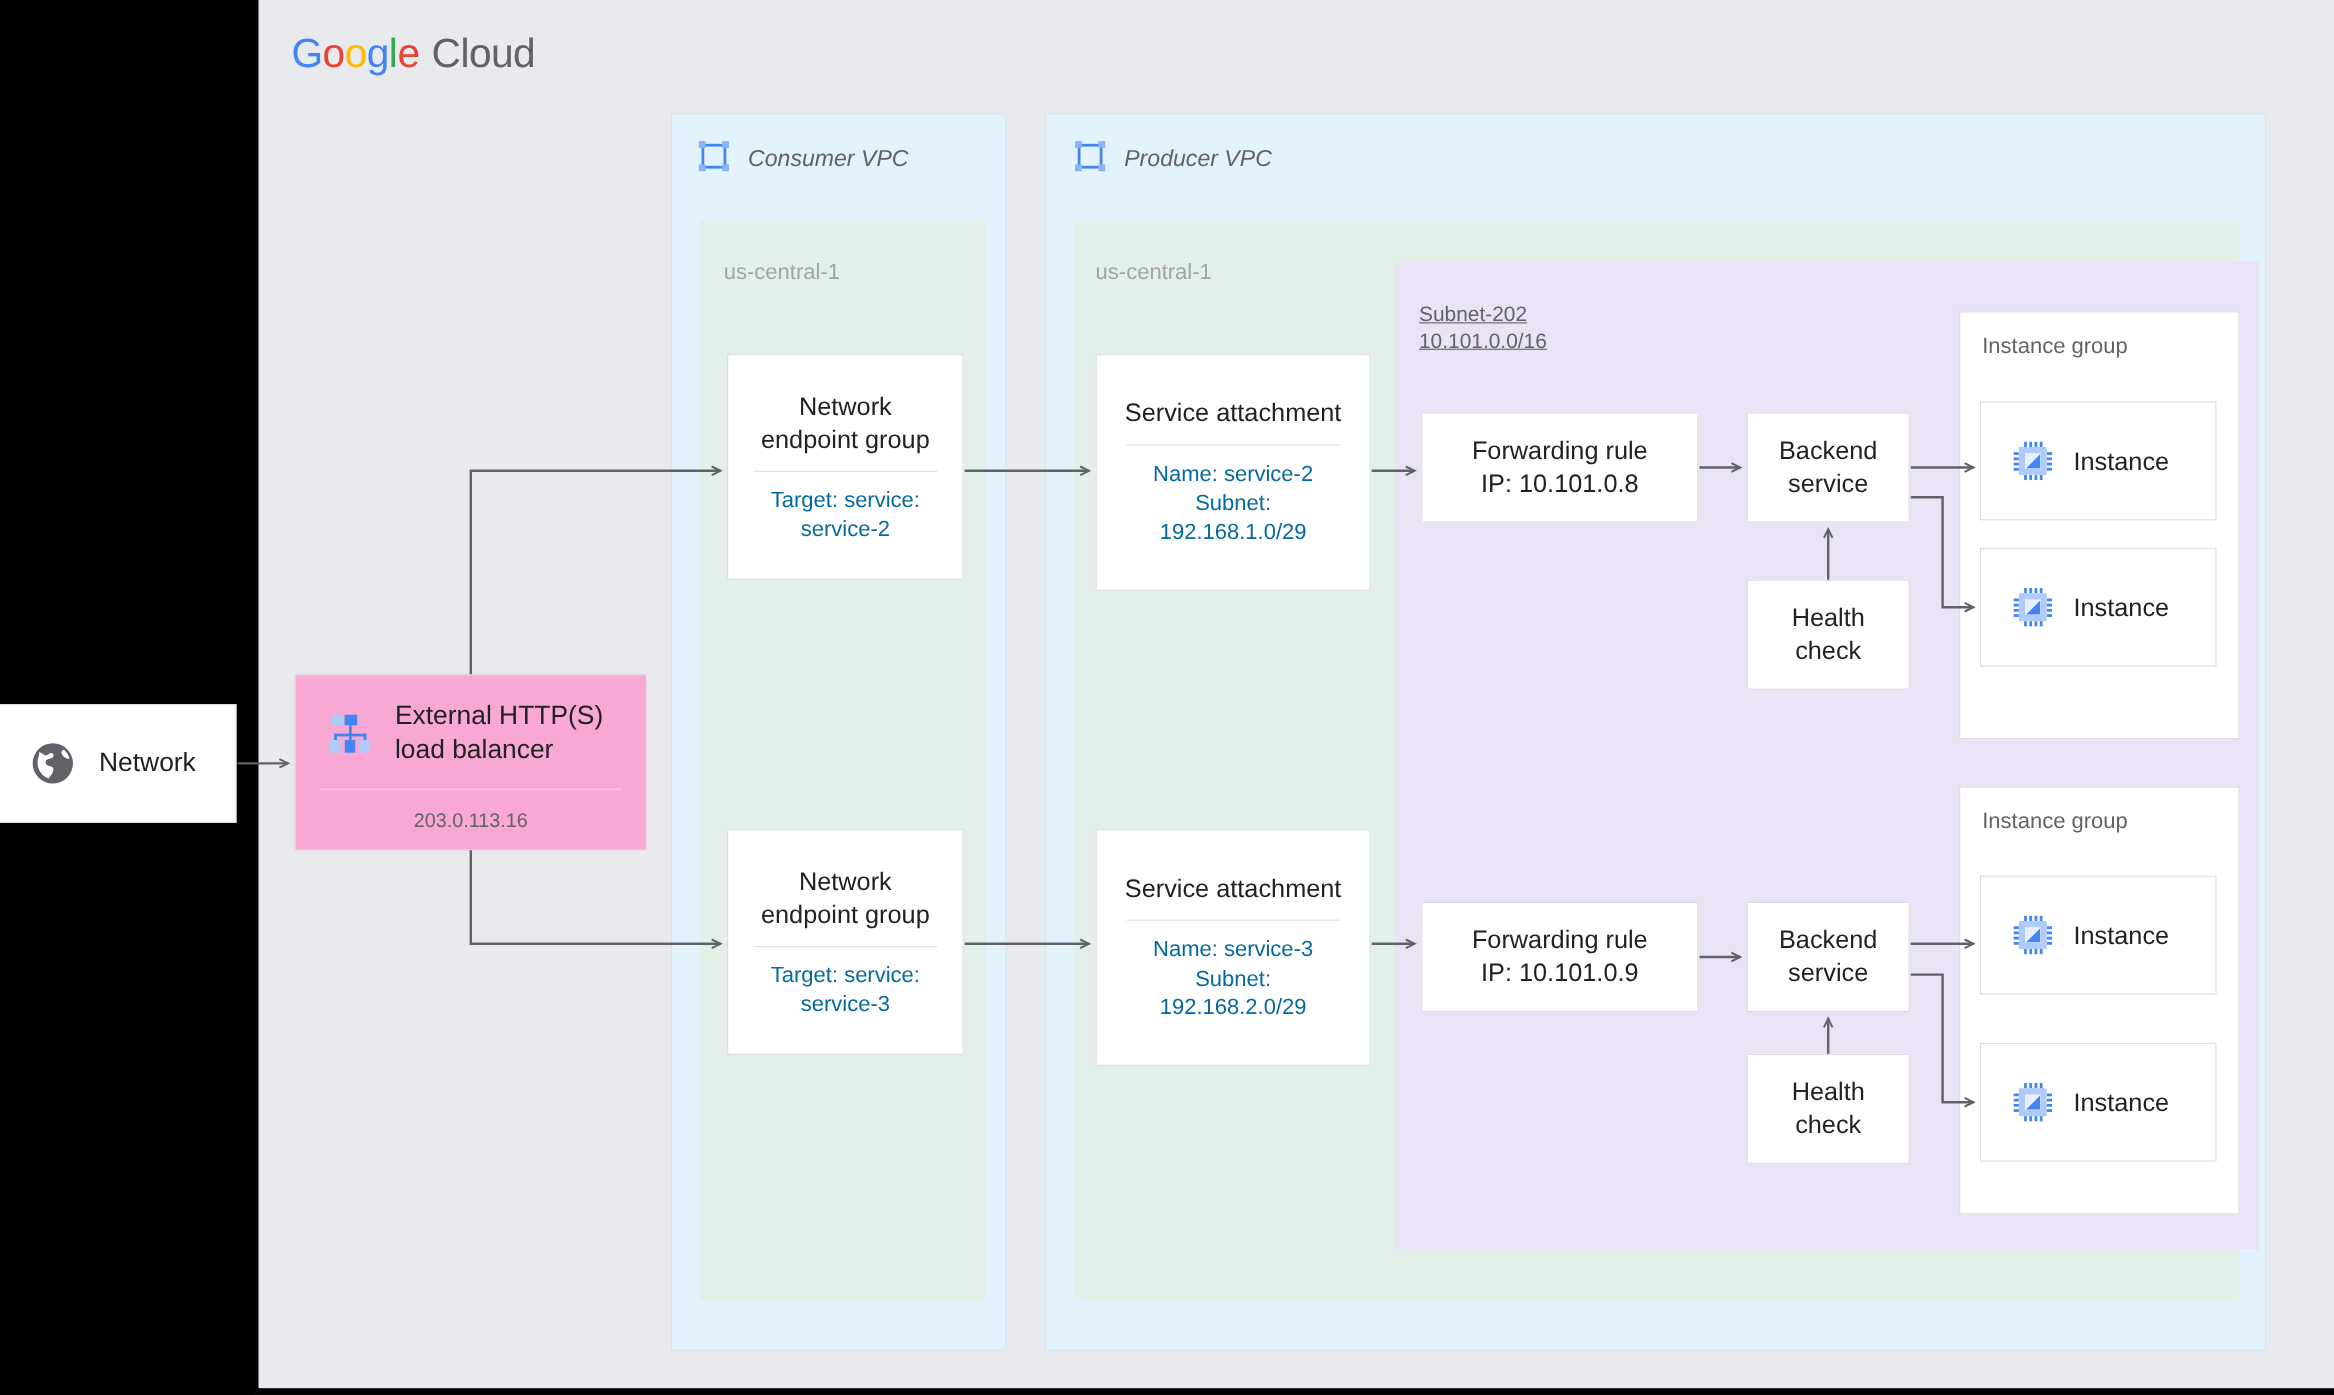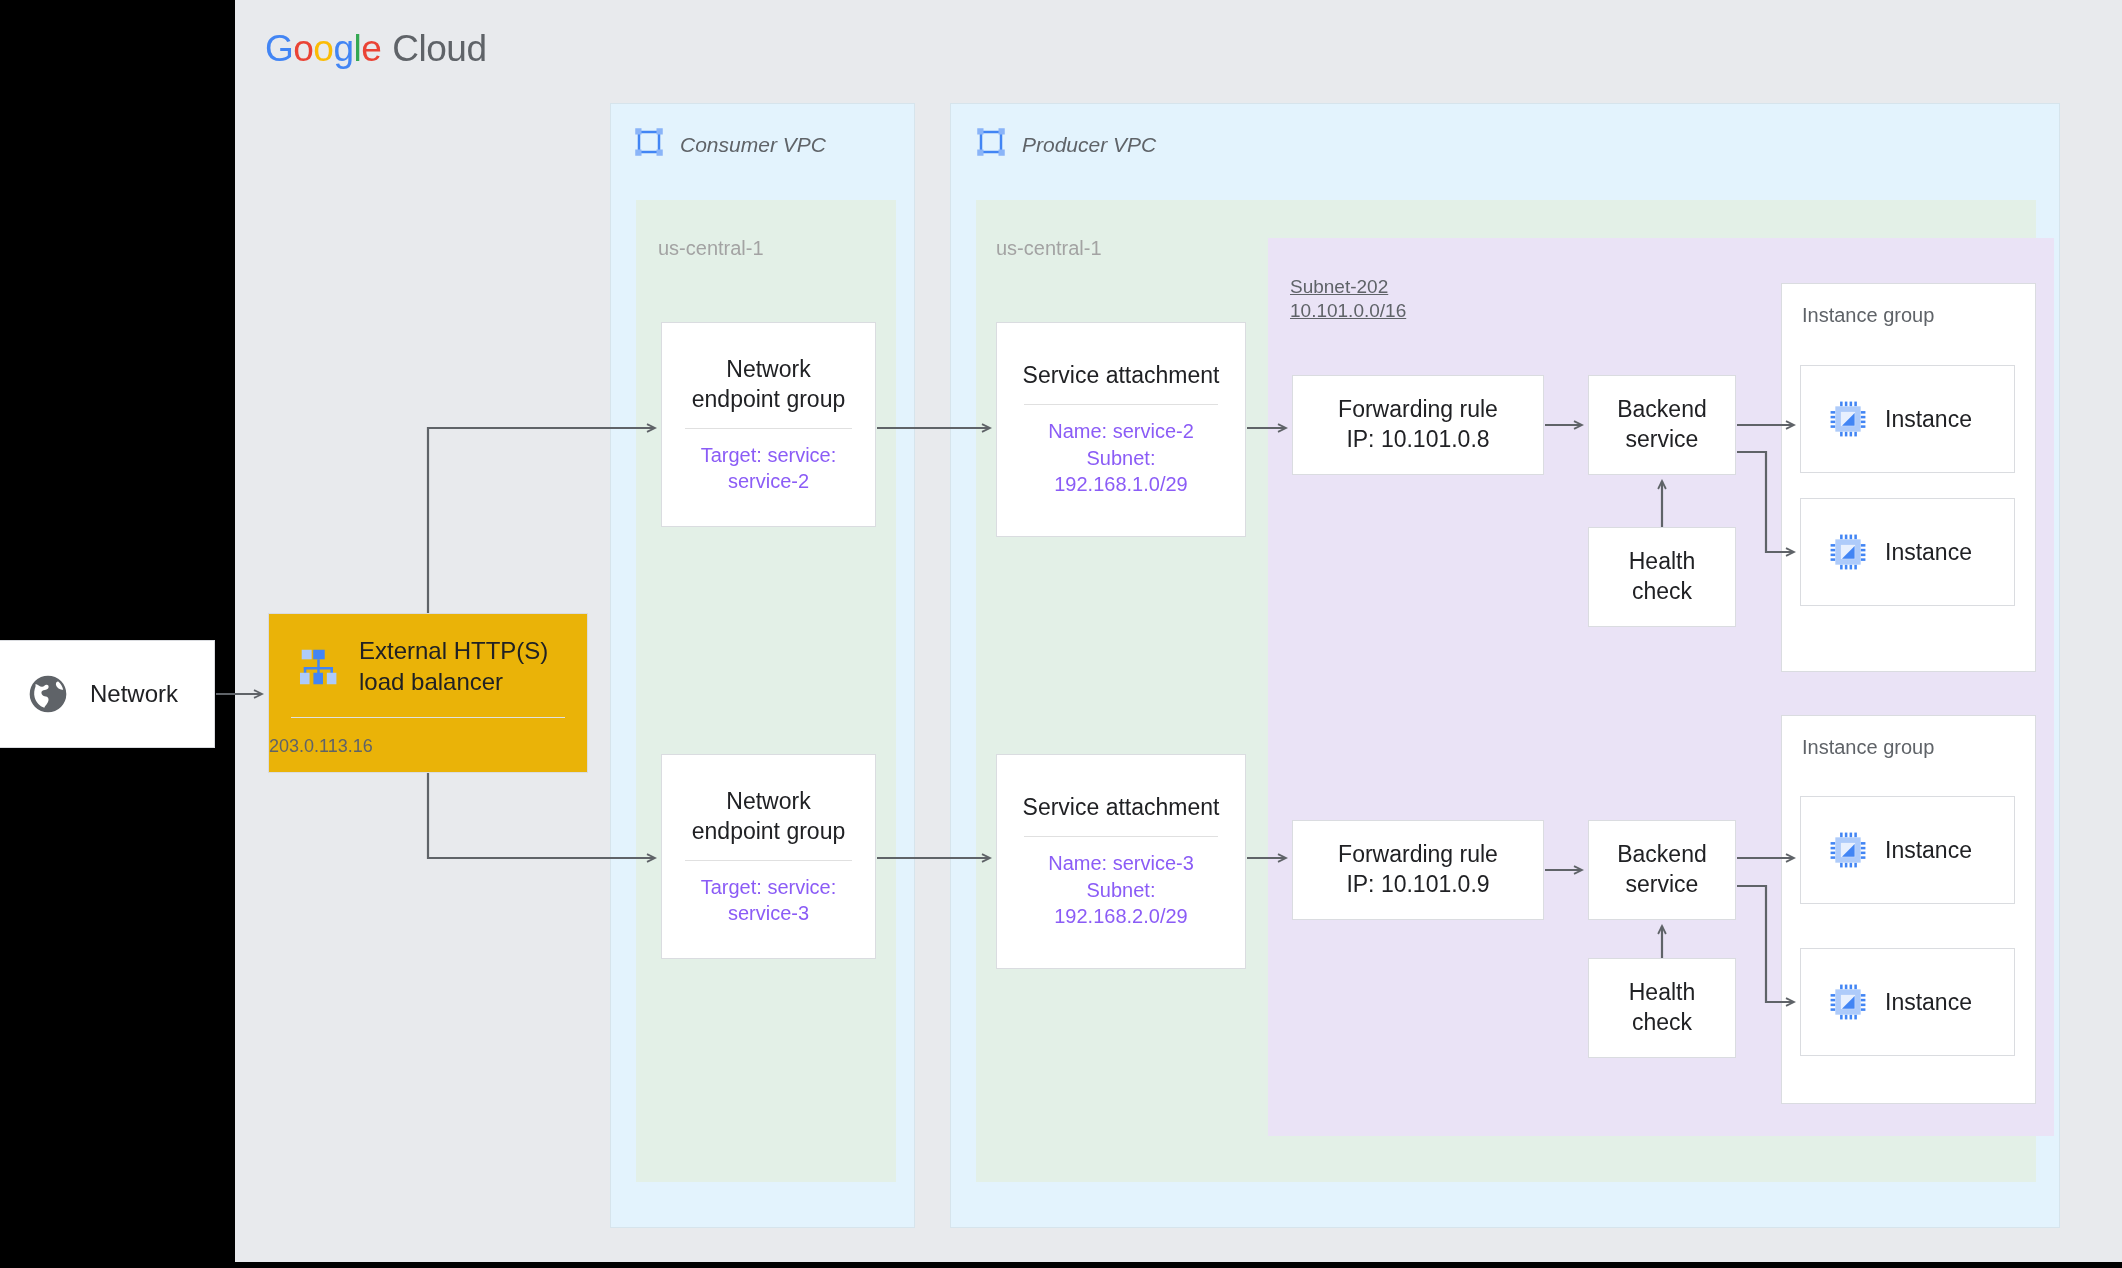--- a/index.html
+++ b/index.html
@@ -56,39 +56,39 @@
   .card {
     position: absolute; background: #ffffff; border: 1px solid #dadce0;
     display: flex; flex-direction: column; align-items: center;
     justify-content: center;
   }
   .card-title {
     font-size: 23px; color: #202124; text-align: center; line-height: 1.3;
     padding: 0 10px;
   }
   .card-sub {
-    font-size: 20px; color: #8b5cf6; text-align: center; line-height: 1.32;
+    font-size: 20px; color: #0369a1; text-align: center; line-height: 1.32;
     padding: 0 8px; white-space: pre-line;
   }
   .divider {
     width: 78%; height: 1px; background: #e0e0e0; margin: 13px 0 13px 0;
   }
   .card.plain .card-title { font-size: 23px; }
 
   
   .internet-node {
     position: absolute; background: #ffffff; border: 1px solid #dadce0;
     display: flex; align-items: center; gap: 20px; padding-left: 30px;
   }
   .internet-label { font-size: 24px; color: #202124; }
 
   
   .lb-node {
-    position: absolute; background: #eab308; border: 1px solid #dadce0;
-    display: flex; flex-direction: column; align-items: flex-start;
+    position: absolute; background: #f9a8d4; border: 1px solid #dadce0;
+    display: flex; flex-direction: column; align-items: center;
     padding-top: 22px;
   }
   .lb-row { display: flex; align-items: center; gap: 18px; width: 100%; padding-left: 26px; }
   .lb-text { font-size: 24px; color: #202124; line-height: 1.28; white-space: pre-line; }
   .lb-div { width: 86%; height: 1px; background: #e0e0e0; margin: 20px auto 0 auto; }
   .lb-ip { font-size: 18px; color: #5f6368; margin-top: 18px; }
 
   
   .ig-box {
     position: absolute; background: #ffffff; border: 1px solid #dadce0;

